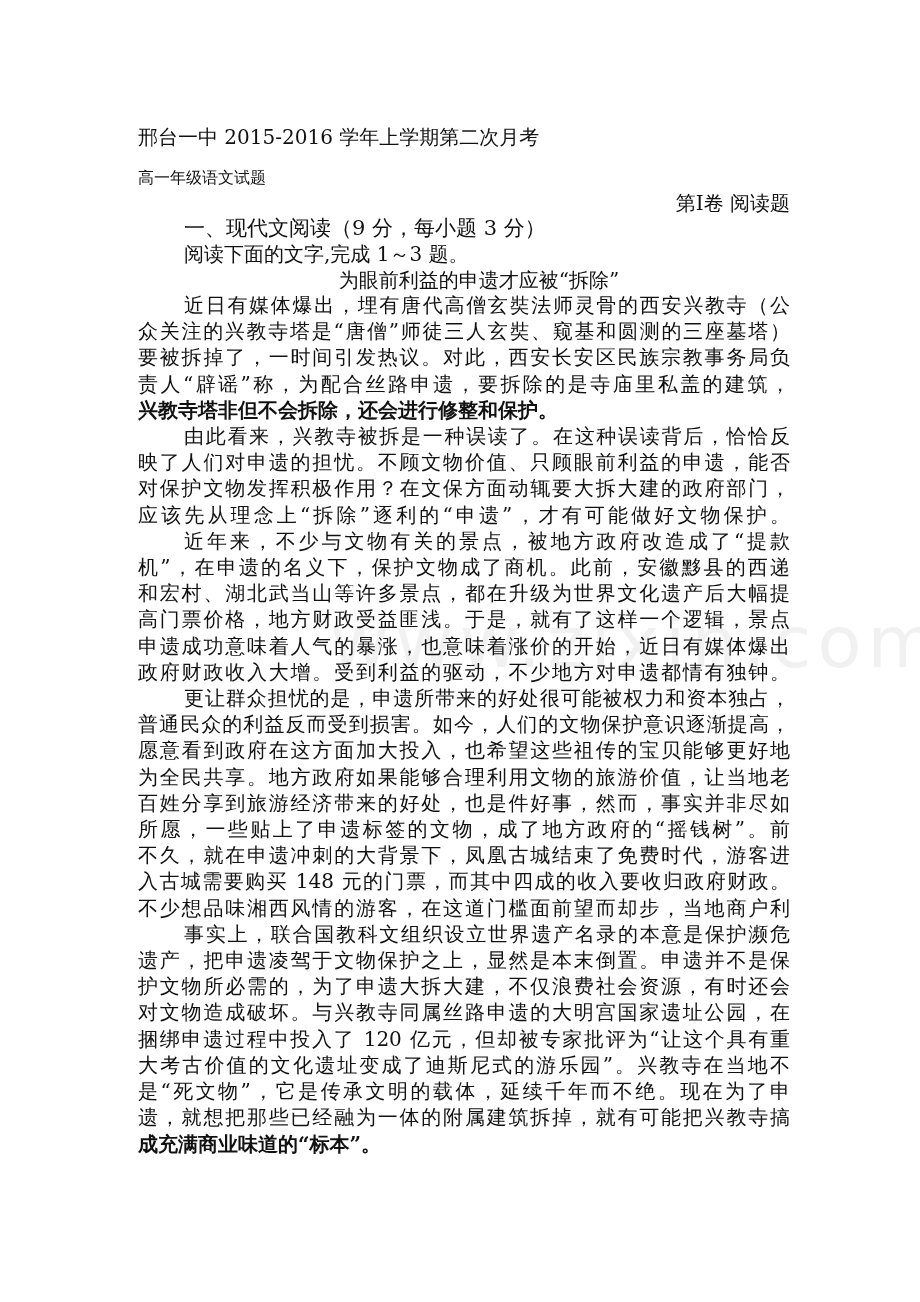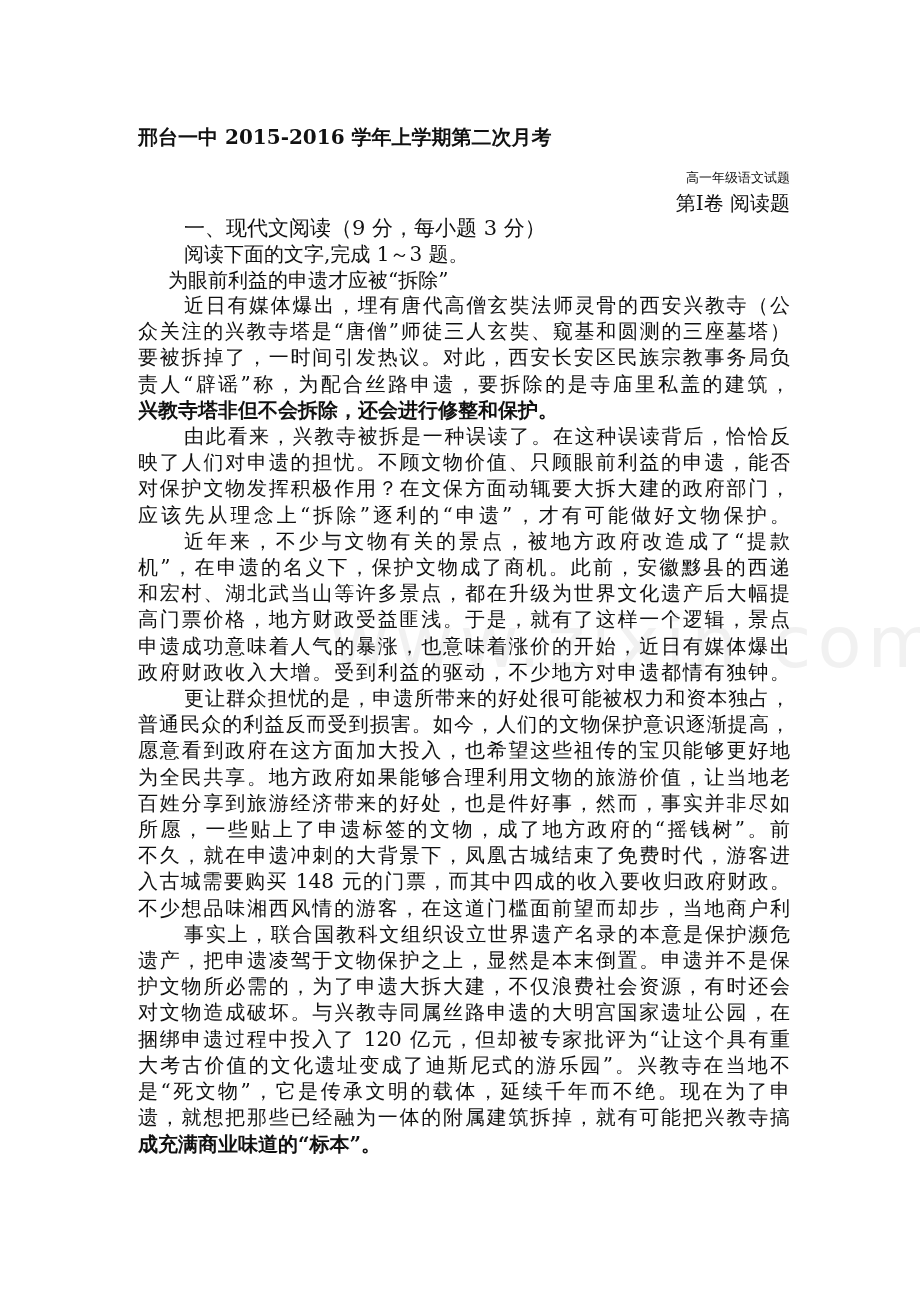--- a/index.html
+++ b/index.html
@@ -20,29 +20,28 @@
       left: 138px;
       top: 124px;
       width: 652px;
     }
     .school {
       position: absolute;
       top: 0;
       left: 0;
       font-size: 20px;
       line-height: 26px;
-      font-weight: bold;
     }
     .exam-title {
       position: absolute;
       top: 42px;
       left: 0;
       width: 652px;
-      text-align: right;
-      font-size: 13px;
+      text-align: left;
+      font-size: 16px;
       line-height: 24px;
     }
     .part-title {
       position: absolute;
       top: 67px;
       left: 0;
       width: 652px;
       text-align: right;
       font-size: 20px;
       line-height: 24px;
@@ -61,21 +60,21 @@
       top: 118px;
       left: 46px;
       font-size: 20px;
       line-height: 24px;
     }
     .article-title {
       position: absolute;
       top: 144px;
       left: 0;
       width: 652px;
-      text-align: left;
+      text-align: center;
       font-size: 20px;
       line-height: 24px;
       padding-left: 30px;
       box-sizing: border-box;
     }
     .article {
       position: absolute;
       top: 168px;
       left: 0;
       width: 652px;

